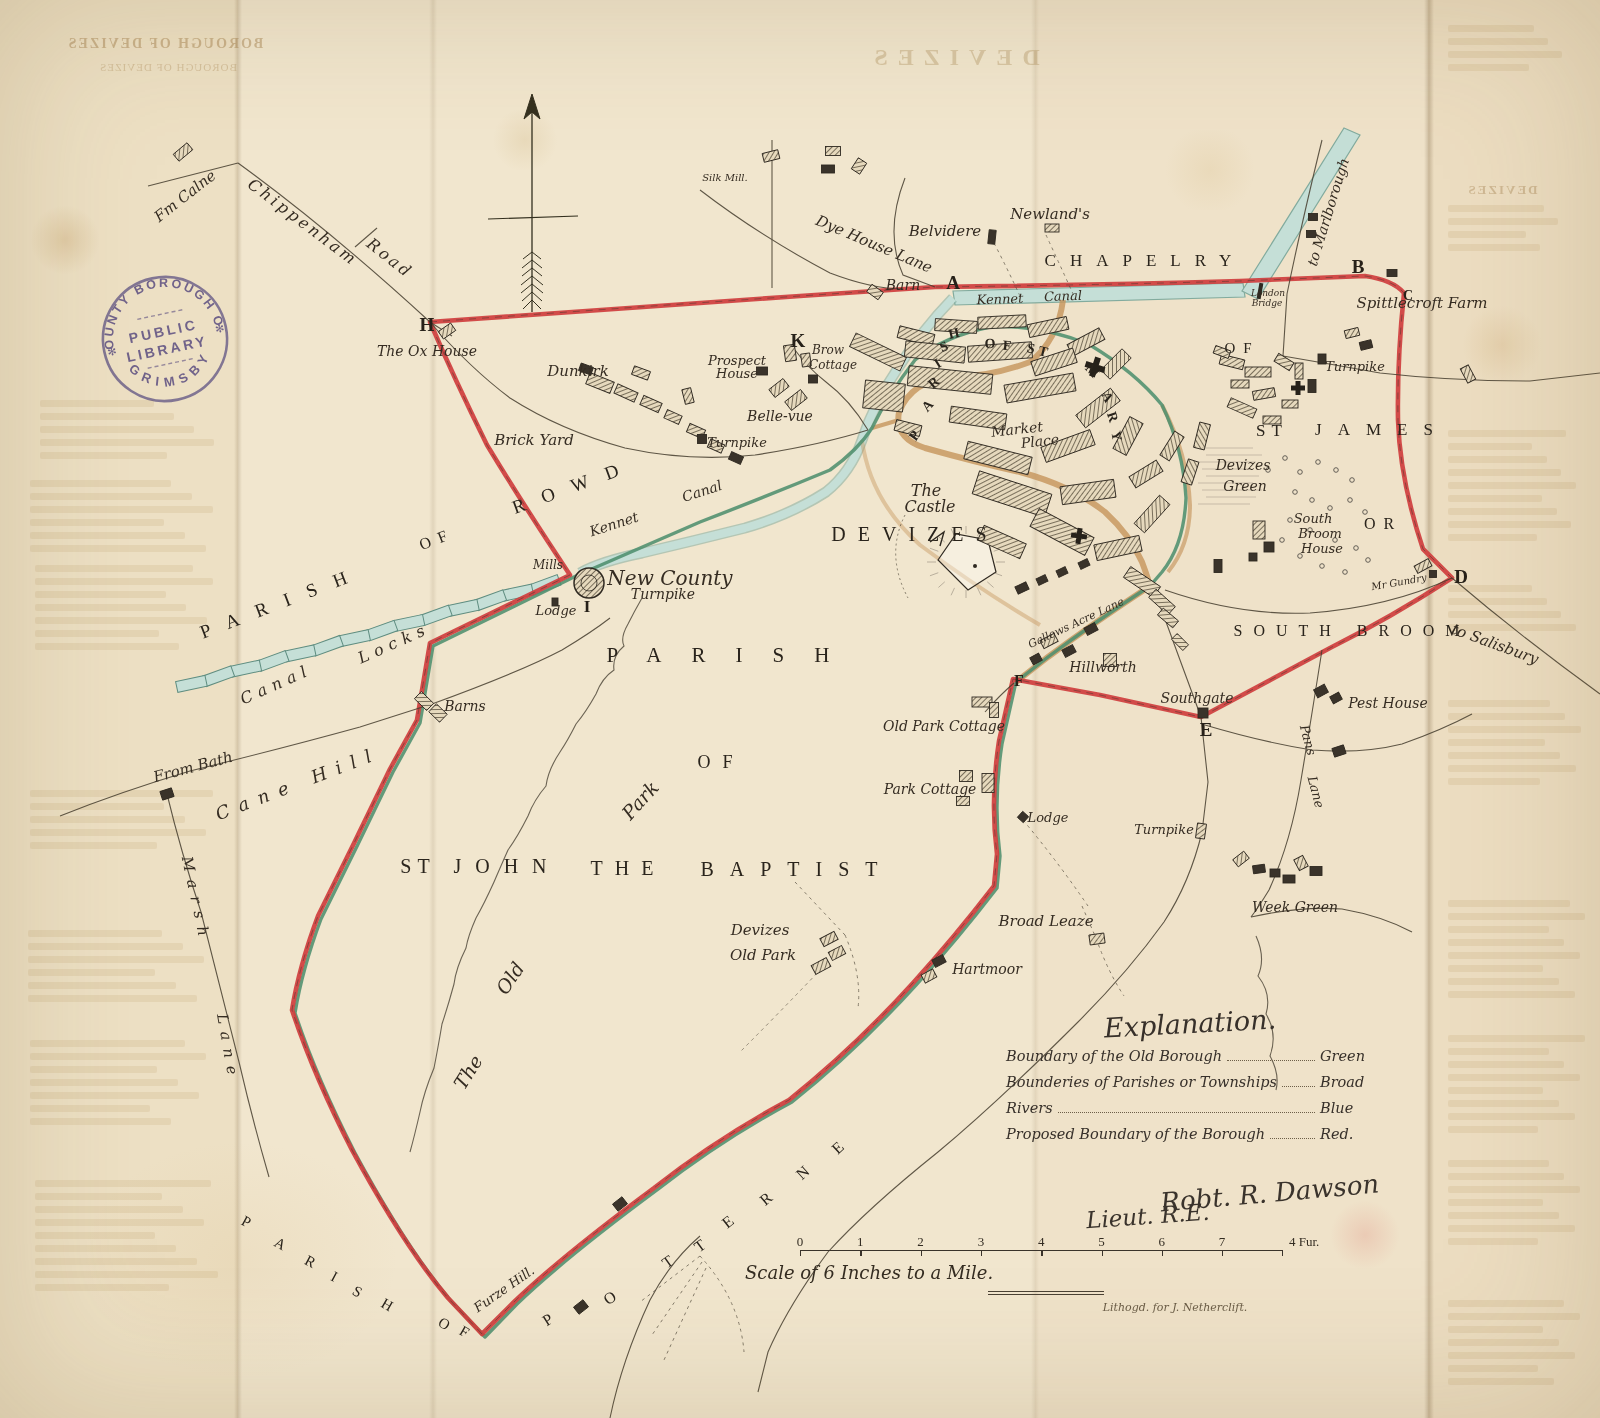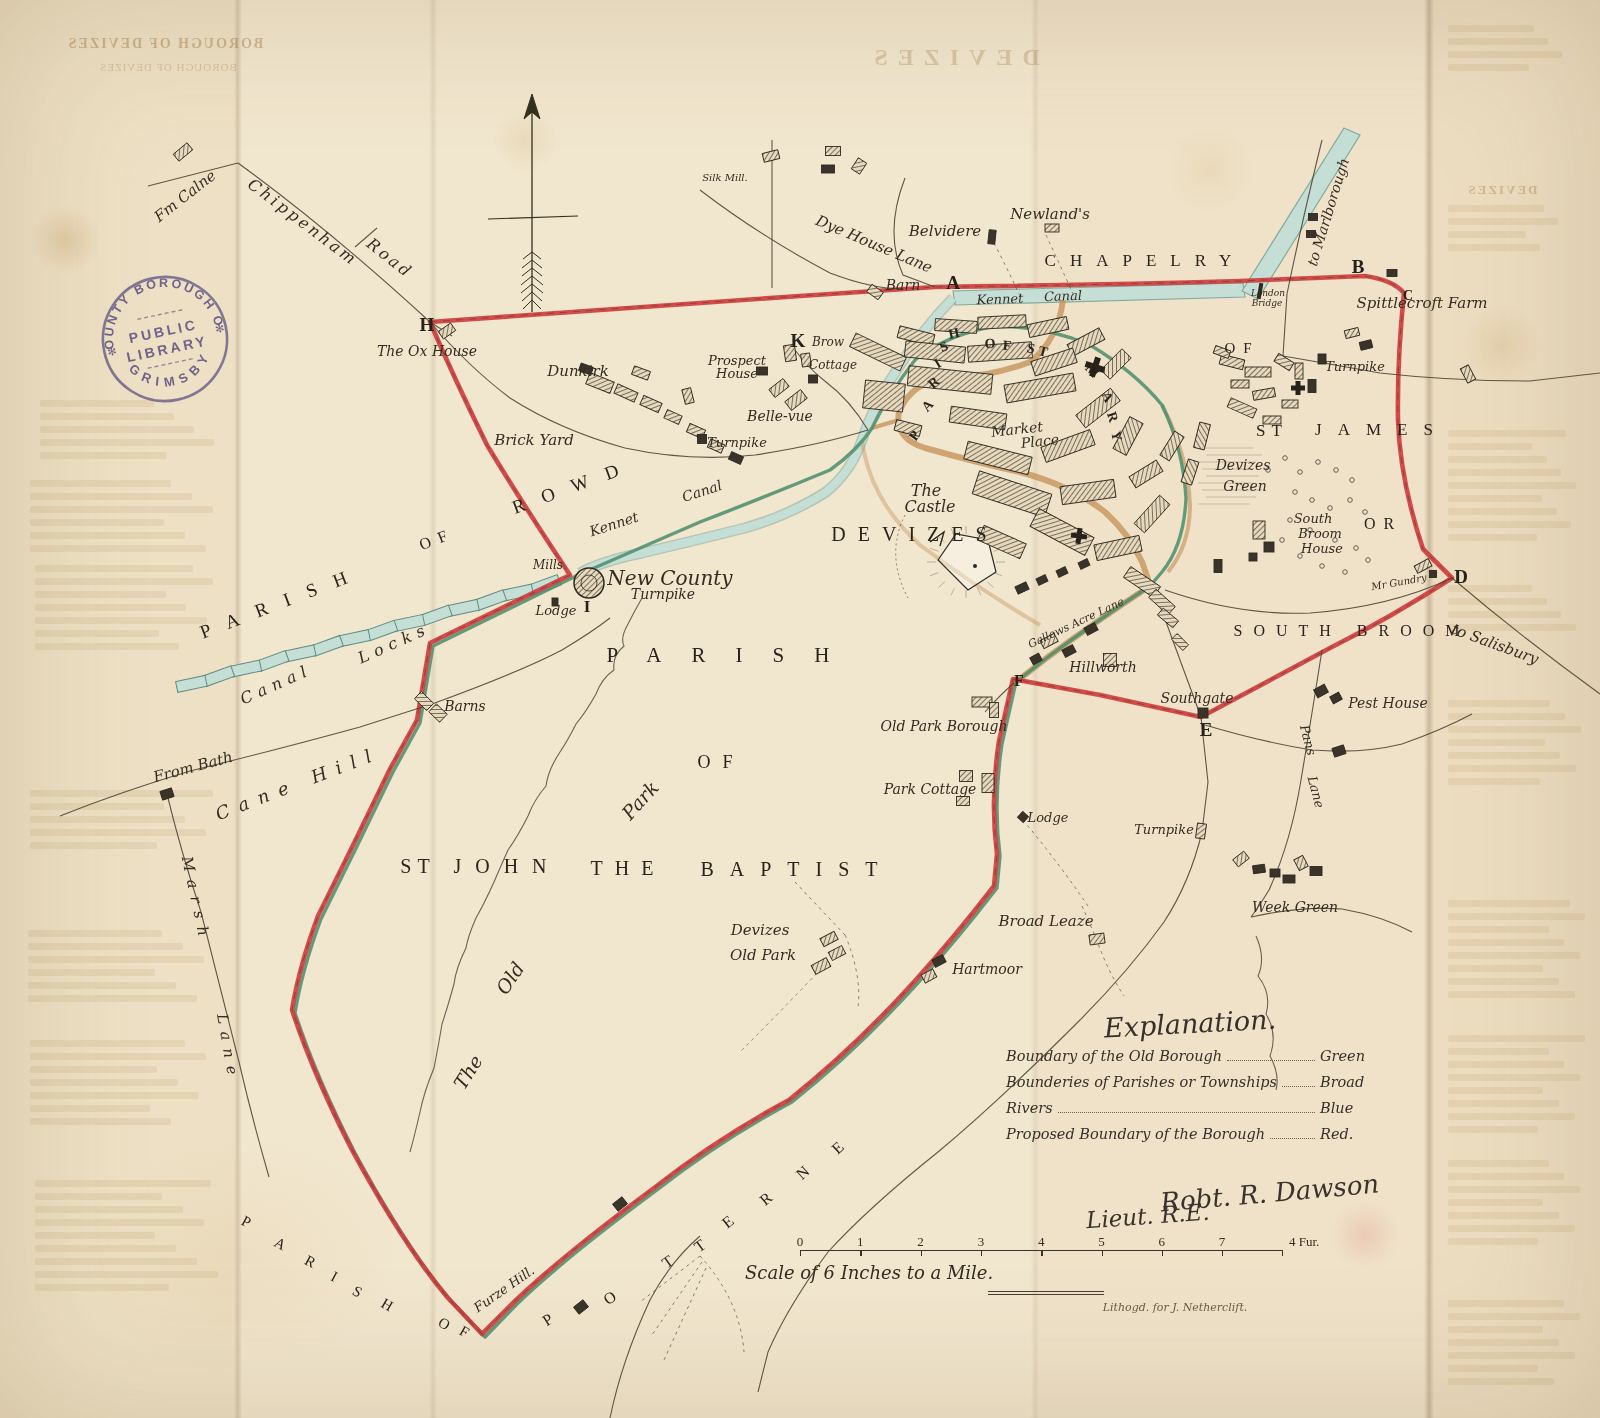--- a/index.html
+++ b/index.html
@@ -498,21 +498,21 @@
       <div class="lbl i" style="left: 1422px; top: 303px; font-size: 15px; transform: translate(-50%, -50%) rotate(0deg);">Spittlecroft Farm</div>
       <div class="lbl i" style="left: 1355px; top: 366px; font-size: 13px; transform: translate(-50%, -50%) rotate(0deg);">Turnpike</div>
       <div class="lbl c" style="left: 1242px; top: 348px; font-size: 15px; letter-spacing: 8px; transform: translate(-50%, -50%) rotate(0deg);">OF</div>
       <div class="lbl c" style="left: 1272px; top: 431px; font-size: 17px; letter-spacing: 6px; transform: translate(-50%, -50%) rotate(0deg);">ST</div>
       <div class="lbl c" style="left: 1382px; top: 430px; font-size: 17px; letter-spacing: 16px; transform: translate(-50%, -50%) rotate(0deg);">JAMES</div>
       <div class="lbl i" style="left: 427px; top: 351px; font-size: 14px; transform: translate(-50%, -50%) rotate(0deg);">The Ox House</div>
       <div class="lbl i" style="left: 578px; top: 371px; font-size: 15px; transform: translate(-50%, -50%) rotate(0deg);">Dunkirk</div>
       <div class="lbl i" style="left: 534px; top: 440px; font-size: 15px; transform: translate(-50%, -50%) rotate(0deg);">Brick Yard</div>
       <div class="lbl i" style="left: 737px; top: 360px; font-size: 13px; transform: translate(-50%, -50%) rotate(0deg);">Prospect</div>
       <div class="lbl i" style="left: 737px; top: 373px; font-size: 13px; transform: translate(-50%, -50%) rotate(0deg);">House</div>
-      <div class="lbl i" style="left: 828px; top: 342px; font-size: 12px; transform: translate(-50%, -50%) rotate(0deg);">Brow</div>
+      <div class="lbl i" style="left: 828px; top: 350px; font-size: 12px; transform: translate(-50%, -50%) rotate(0deg);">Brow</div>
       <div class="lbl i" style="left: 833px; top: 365px; font-size: 12px; transform: translate(-50%, -50%) rotate(0deg);">Cottage</div>
       <div class="lbl i" style="left: 780px; top: 416px; font-size: 14px; transform: translate(-50%, -50%) rotate(0deg);">Belle-vue</div>
       <div class="lbl i" style="left: 737px; top: 442px; font-size: 13px; transform: translate(-50%, -50%) rotate(0deg);">Turnpike</div>
       <div class="lbl c" style="left: 282px; top: 602px; font-size: 19px; letter-spacing: 18px; transform: translate(-50%, -50%) rotate(-21deg);">PARISH</div>
       <div class="lbl c" style="left: 437px; top: 539px; font-size: 16px; letter-spacing: 8px; transform: translate(-50%, -50%) rotate(-21deg);">OF</div>
       <div class="lbl c" style="left: 574px; top: 486px; font-size: 19px; letter-spacing: 18px; transform: translate(-50%, -50%) rotate(-20deg);">ROWD</div>
       <div class="lbl i" style="left: 614px; top: 524px; font-size: 14px; transform: translate(-50%, -50%) rotate(-18deg);">Kennet</div>
       <div class="lbl i" style="left: 702px; top: 491px; font-size: 14px; transform: translate(-50%, -50%) rotate(-18deg);">Canal</div>
       <div class="lbl i" style="left: 276px; top: 684px; font-size: 16px; letter-spacing: 6px; transform: translate(-50%, -50%) rotate(-24deg);">Canal</div>
       <div class="lbl i" style="left: 394px; top: 643px; font-size: 16px; letter-spacing: 6px; transform: translate(-50%, -50%) rotate(-24deg);">Locks</div>
@@ -531,21 +531,21 @@
       <div class="lbl c" style="left: 507px; top: 866px; font-size: 20px; letter-spacing: 14px; transform: translate(-50%, -50%) rotate(0deg);">JOHN</div>
       <div class="lbl c" style="left: 628px; top: 868px; font-size: 20px; letter-spacing: 12px; transform: translate(-50%, -50%) rotate(0deg);">THE</div>
       <div class="lbl c" style="left: 797px; top: 869px; font-size: 20px; letter-spacing: 16px; transform: translate(-50%, -50%) rotate(0deg);">BAPTIST</div>
       <div class="lbl i" style="left: 468px; top: 1072px; font-size: 19px; transform: translate(-50%, -50%) rotate(-58deg);">The</div>
       <div class="lbl i" style="left: 510px; top: 978px; font-size: 19px; transform: translate(-50%, -50%) rotate(-56deg);">Old</div>
       <div class="lbl i" style="left: 640px; top: 800px; font-size: 19px; transform: translate(-50%, -50%) rotate(-48deg);">Park</div>
       <div class="lbl i" style="left: 760px; top: 930px; font-size: 15px; transform: translate(-50%, -50%) rotate(0deg);">Devizes</div>
       <div class="lbl i" style="left: 763px; top: 955px; font-size: 15px; transform: translate(-50%, -50%) rotate(0deg);">Old Park</div>
       <div class="lbl i" style="left: 987px; top: 969px; font-size: 14px; transform: translate(-50%, -50%) rotate(0deg);">Hartmoor</div>
       <div class="lbl i" style="left: 1046px; top: 921px; font-size: 15px; transform: translate(-50%, -50%) rotate(0deg);">Broad Leaze</div>
-      <div class="lbl i" style="left: 944px; top: 726px; font-size: 14px; transform: translate(-50%, -50%) rotate(0deg);">Old Park Borough</div>
+      <div class="lbl i" style="left: 944px; top: 726px; font-size: 14px; transform: translate(-50%, -50%) rotate(0deg);">Old Park Cottage</div>
       <div class="lbl i" style="left: 930px; top: 789px; font-size: 14px; transform: translate(-50%, -50%) rotate(0deg);">Park Cottage</div>
       <div class="lbl i" style="left: 1048px; top: 817px; font-size: 13px; transform: translate(-50%, -50%) rotate(0deg);">Lodge</div>
       <div class="lbl i" style="left: 1164px; top: 829px; font-size: 13px; transform: translate(-50%, -50%) rotate(0deg);">Turnpike</div>
       <div class="lbl i" style="left: 1295px; top: 907px; font-size: 14px; transform: translate(-50%, -50%) rotate(0deg);">Week Green</div>
       <div class="lbl i" style="left: 1308px; top: 740px; font-size: 13px; transform: translate(-50%, -50%) rotate(75deg);">Pans</div>
       <div class="lbl i" style="left: 1316px; top: 792px; font-size: 13px; transform: translate(-50%, -50%) rotate(75deg);">Lane</div>
       <div class="lbl i" style="left: 1388px; top: 703px; font-size: 14px; transform: translate(-50%, -50%) rotate(0deg);">Pest House</div>
       <div class="lbl i" style="left: 1103px; top: 667px; font-size: 14px; transform: translate(-50%, -50%) rotate(0deg);">Hillworth</div>
       <div class="lbl i" style="left: 1197px; top: 698px; font-size: 14px; transform: translate(-50%, -50%) rotate(0deg);">Southgate</div>
       <div class="lbl s" style="left: 1076px; top: 623px; font-size: 11px; transform: translate(-50%, -50%) rotate(-25deg);">Gallows Acre Lane</div>

